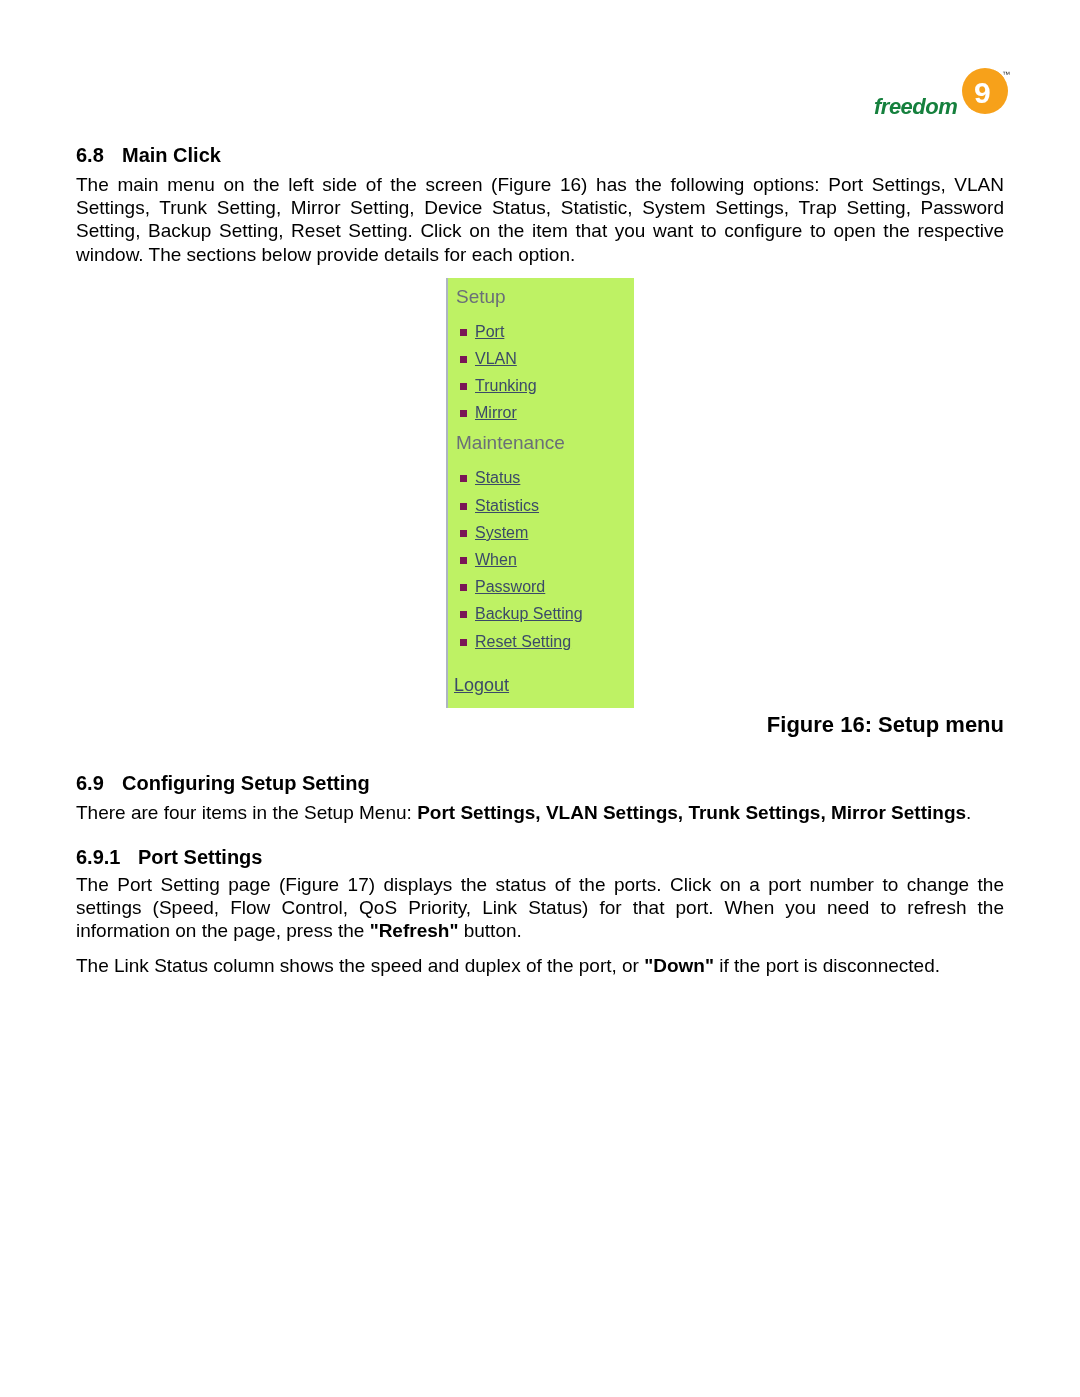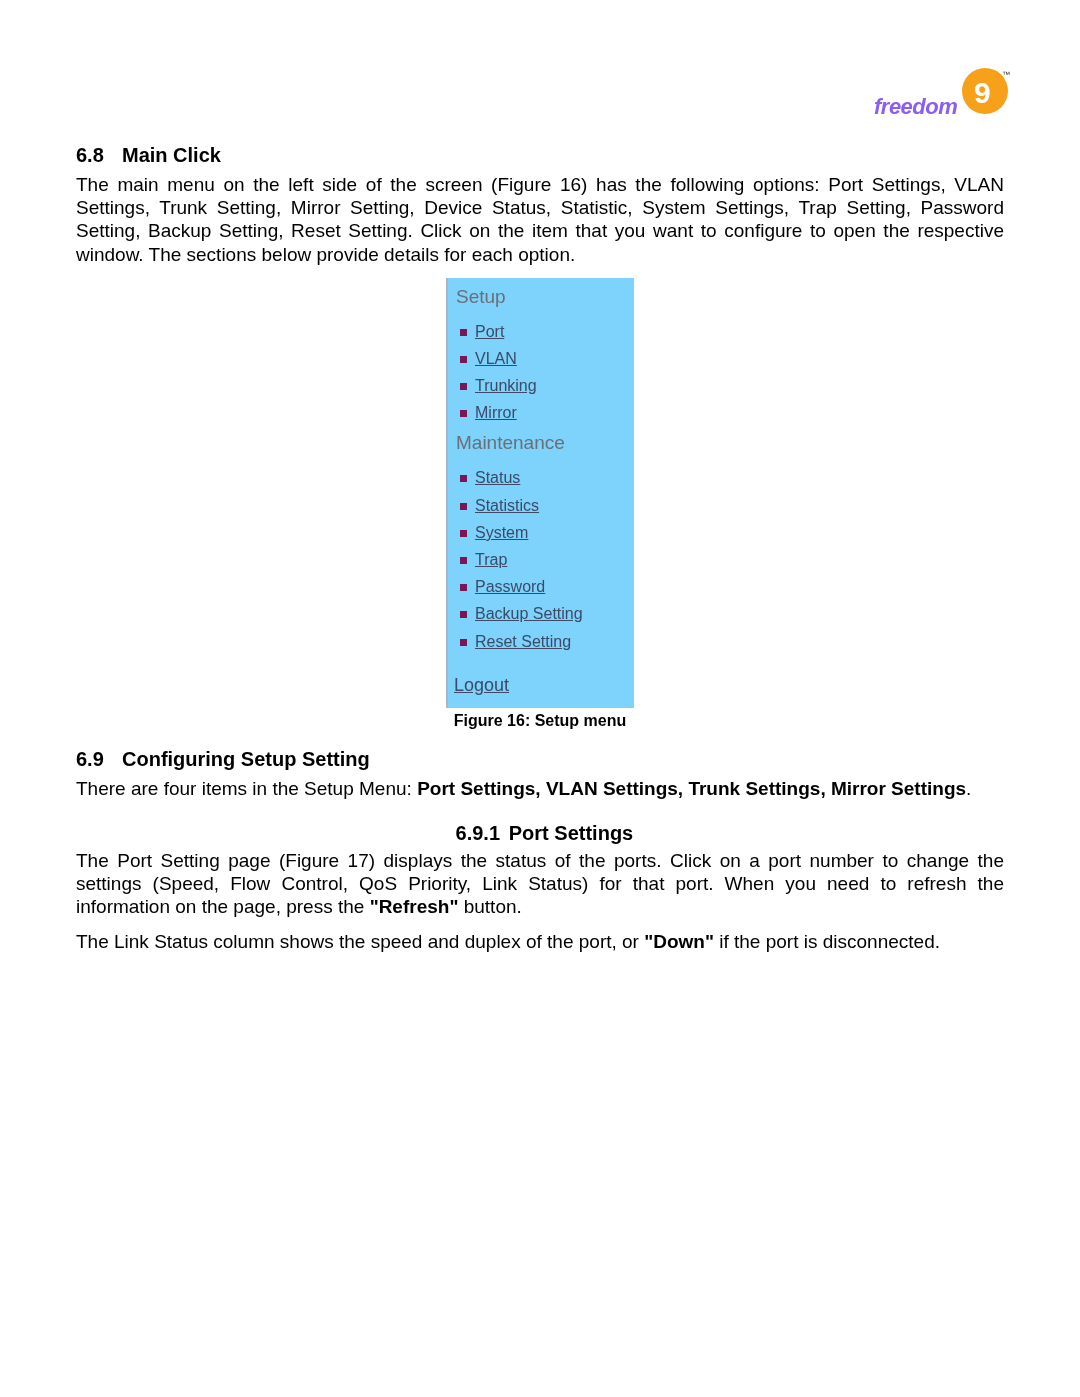--- a/index.html
+++ b/index.html
@@ -22,21 +22,21 @@
     top: 66px;
     right: 76px;
     width: 130px;
     height: 70px;
   }
   .logo .freedom-text {
     font-family: "Arial Black", Arial, sans-serif;
     font-weight: 900;
     font-style: italic;
     font-size: 22px;
-    color: #8b5cf6;
+    color: #15803d;
     position: absolute;
     left: 0;
     top: 28px;
     letter-spacing: -0.5px;
   }
   .logo .nine-circle {
     position: absolute;
     left: 88px;
     top: 2px;
     width: 46px;
@@ -72,50 +72,49 @@
     font-weight: bold;
     margin: 90px 0 6px 0;
   }
   h2.section.first { margin-top: 84px; }
   h2.section .num { display: inline-block; width: 46px; }
 
   h3.subsection {
     font-size: 20px;
     font-weight: bold;
     margin: 22px 0 0 0;
-    text-align: center;
   }
   h3.subsection .num { display: inline-block; width: 62px; }
 
   p.body {
     font-size: 19px;
     line-height: 1.22;
     margin: 4px 0 12px 0;
     text-align: justify;
   }
   p.body .bold { font-weight: bold; }
 
   .figure-wrap {
     width: 100%;
     text-align: center;
     margin: 10px 0 4px 0;
   }
   .figure-caption {
-    font-size: 16px;
+    font-size: 22px;
     font-weight: bold;
-    text-align: center;
-    margin: 4px 0 18px 0;
+    text-align: right;
+    margin: 4px 0 34px 0;
   }
 
   
   .setup-menu {
     display: inline-block;
     width: 180px;
     text-align: left;
-    background: #7dd3fc;
+    background: #bef264;
     border-left: 2px solid #adb5c2;
     padding: 6px 0 12px 6px;
     font-family: Verdana, Geneva, sans-serif;
   }
   .setup-menu .hdr {
     color: #6a6f78;
     font-size: 19px;
     padding: 2px 0 2px 2px;
   }
   .setup-menu ul {
@@ -178,21 +177,21 @@
         <li><span class="bullet"></span><a class="menu-link">Port</a></li>
         <li><span class="bullet"></span><a class="menu-link">VLAN</a></li>
         <li><span class="bullet"></span><a class="menu-link">Trunking</a></li>
         <li><span class="bullet"></span><a class="menu-link">Mirror</a></li>
       </ul>
       <div class="hdr">Maintenance</div>
       <ul>
         <li><span class="bullet"></span><a class="menu-link">Status</a></li>
         <li><span class="bullet"></span><a class="menu-link">Statistics</a></li>
         <li><span class="bullet"></span><a class="menu-link">System</a></li>
-        <li><span class="bullet"></span><a class="menu-link">Trap</a></li>
+        <li><span class="bullet"></span><a class="menu-link">When</a></li>
         <li><span class="bullet"></span><a class="menu-link">Password</a></li>
         <li><span class="bullet"></span><a class="menu-link">Backup Setting</a></li>
         <li><span class="bullet"></span><a class="menu-link">Reset Setting</a></li>
       </ul>
       <div class="logout">
         <a>Logout</a>
       </div>
     </div>
   </div>
   <div class="figure-caption">Figure 16: Setup menu</div>

